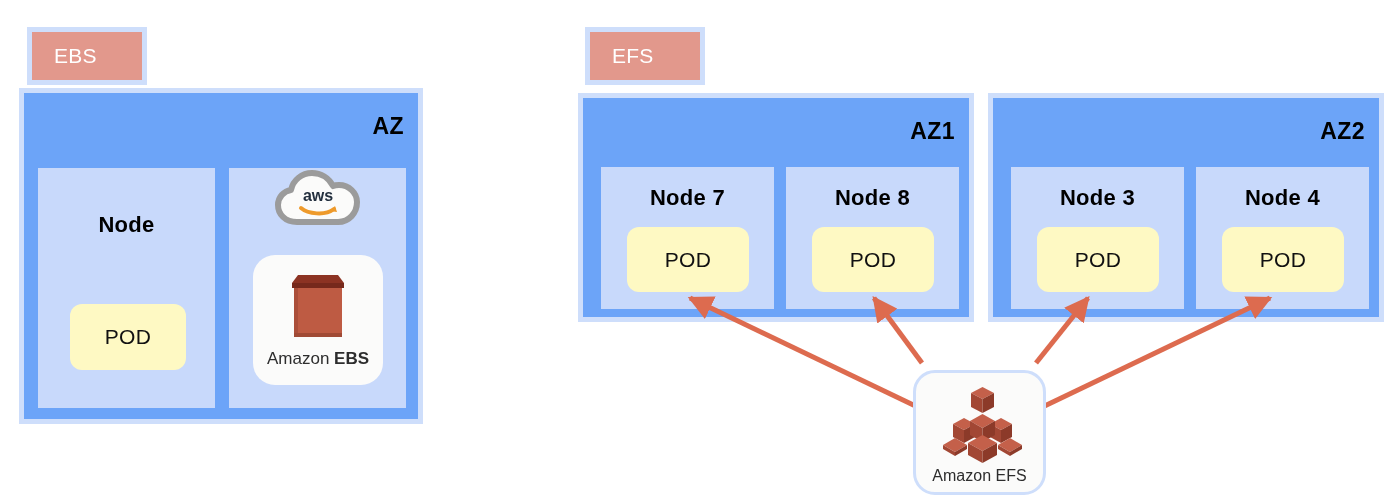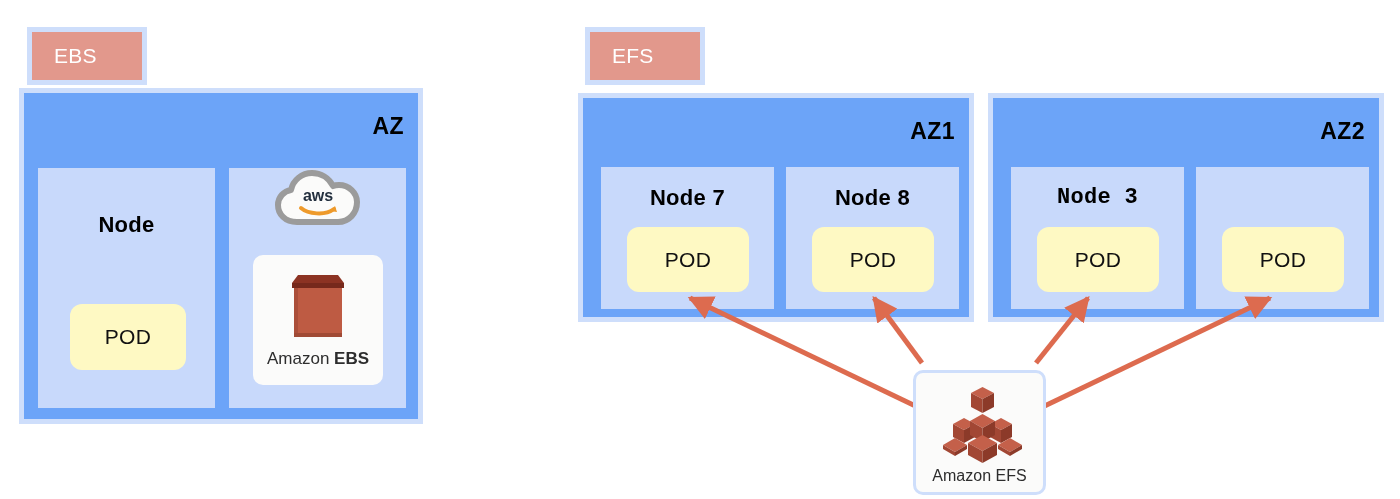--- a/index.html
+++ b/index.html
@@ -81,21 +81,21 @@
     justify-content: center;
     font-size: 21px;
     color: #111111;
     letter-spacing: 0.3px;
   }
 
   
   .svc-card {
     position: absolute;
     background: #FBFBFA;
-    border-radius: 10px;
+    border-radius: 22px;
     box-sizing: border-box;
   }
   .svc-card.bordered {
     border: 3px solid #CEDEFB;
   }
   .svc-caption {
     position: absolute;
     left: 0;
     right: 0;
     text-align: center;
@@ -179,27 +179,28 @@
       <div class="pod-box" style="left:26px; top:60px; width:122px; height:65px;">
         <span>POD</span>
       </div>
     </div>
   </div>
 
   <div class="az-box" style="left:988px; top:93px; width:396px; height:229px;">
     <span class="az-label">AZ2</span>
 
     <div class="node-box" style="left:18px; top:69px; width:173px; height:142px;">
-      <span class="node-label" style="top:18px;font-family:Liberation Mono, monospace;">Node 3</span>
+      <span class="node-label" style="top:18px;">Node 3</span>
       <div class="pod-box" style="left:26px; top:60px; width:122px; height:65px;">
         <span>POD</span>
       </div>
     </div>
 
     <div class="node-box" style="left:203px; top:69px; width:173px; height:142px;">
+      <span class="node-label" style="top:18px;">Node 4</span>
       <div class="pod-box" style="left:26px; top:60px; width:122px; height:65px;">
         <span>POD</span>
       </div>
     </div>
   </div>
 
   <svg class="arrows" viewBox="0 0 1400 499">
     <defs>
       <marker id="ah" viewBox="0 0 10 10" refX="9" refY="5" markerWidth="5" markerHeight="5" orient="auto-start-reverse">
         <path d="M 0 0 L 10 5 L 0 10 z" fill="#DD6B4F"></path>

